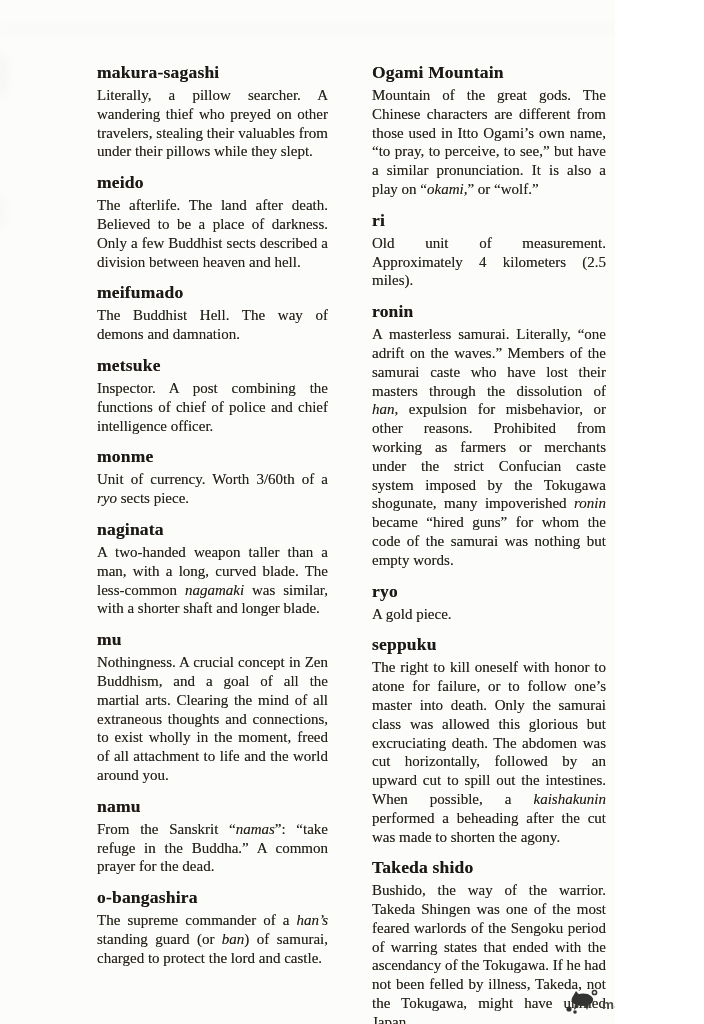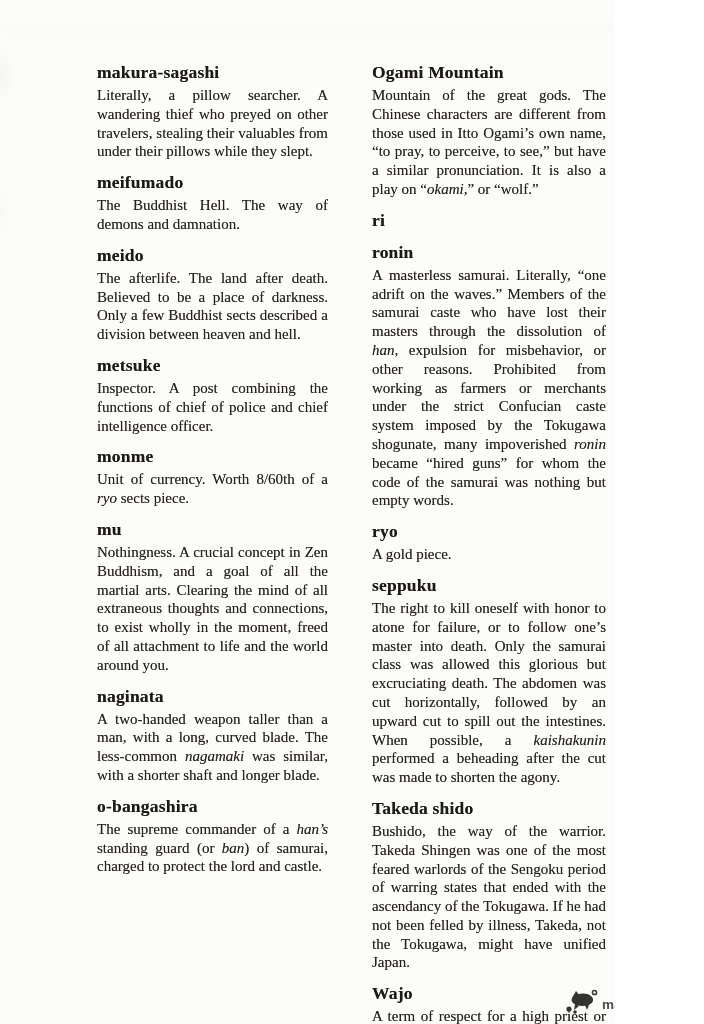--- a/index.html
+++ b/index.html
@@ -71,55 +71,60 @@
   <div class="smudge" style="left:648px; top:62px;  width:58px; height:52px; opacity:0.035;"></div>
   <div class="smudge" style="left:656px; top:162px; width:46px; height:38px; opacity:0.03;"></div>
   <div class="smudge" style="left:0px;   top:24px;  width:704px; height:10px; opacity:0.02; border-radius:0;"></div>
 
   <div class="column column-left">
       <div class="entry">
         <h3>makura-sagashi</h3>
         <p><span>Literally, a pillow searcher. A wandering thief who preyed on other travelers, stealing their valuables from under their pillows while they slept.</span></p>
       </div>
       <div class="entry">
+        <h3>meido</h3>
+        <p><span>The afterlife. The land after death. Believed to be a place of darkness. Only a few Buddhist sects described a division between heaven and hell.</span></p>
+      </div>
+      <div class="entry">
         <h3>meifumado</h3>
         <p><span>The Buddhist Hell. The way of demons and damnation.</span></p>
-      </div>
-      <div class="entry">
-        <h3>meido</h3>
-        <p><span>The afterlife. The land after death. Believed to be a place of darkness. Only a few Buddhist sects described a division between heaven and hell.</span></p>
       </div>
       <div class="entry">
         <h3>metsuke</h3>
         <p><span>Inspector. A post combining the functions of chief of police and chief intelligence officer.</span></p>
       </div>
       <div class="entry">
         <h3>monme</h3>
-        <p><span>Unit of currency. Worth 8/60th of a </span><i>ryo</i><span> sects piece.</span></p>
+        <p><span>Unit of currency. Worth 3/60th of a </span><i>ryo</i><span> sects piece.</span></p>
+      </div>
+      <div class="entry">
+        <h3>naginata</h3>
+        <p><span>A two-handed weapon taller than a man, with a long, curved blade. The less-common </span><i>nagamaki</i><span> was similar, with a shorter shaft and longer blade.</span></p>
       </div>
       <div class="entry">
         <h3>mu</h3>
         <p><span>Nothingness. A crucial concept in Zen Buddhism, and a goal of all the martial arts. Clearing the mind of all extraneous thoughts and connections, to exist wholly in the moment, freed of all attachment to life and the world around you.</span></p>
       </div>
       <div class="entry">
-        <h3>naginata</h3>
-        <p><span>A two-handed weapon taller than a man, with a long, curved blade. The less-common </span><i>nagamaki</i><span> was similar, with a shorter shaft and longer blade.</span></p>
+        <h3>namu</h3>
+        <p><span>From the Sanskrit “</span><i>namas</i><span>”: “take refuge in the Buddha.” A common prayer for the dead.</span></p>
       </div>
       <div class="entry">
         <h3>o-bangashira</h3>
         <p><span>The supreme commander of a </span><i>han’s</i><span> standing guard (or </span><i>ban</i><span>) of samurai, charged to protect the lord and castle.</span></p>
       </div>
     </div>
   <div class="column column-right">
       <div class="entry">
         <h3>Ogami Mountain</h3>
         <p><span>Mountain of the great gods. The Chinese characters are different from those used in Itto Ogami’s own name, “to pray, to perceive, to see,” but have a similar pronunciation. It is also a play on “</span><i>okami,</i><span>” or “wolf.”</span></p>
       </div>
       <div class="entry">
         <h3>ri</h3>
+        <p><span>Old unit of measurement. Approximately 4 kilometers (2.5 miles).</span></p>
       </div>
       <div class="entry">
         <h3>ronin</h3>
         <p><span>A masterless samurai. Literally, “one adrift on the waves.” Members of the samurai caste who have lost their masters through the dissolution of </span><i>han</i><span>, expulsion for misbehavior, or other reasons. Prohibited from working as farmers or merchants under the strict Confucian caste system imposed by the Tokugawa shogunate, many impoverished </span><i>ronin</i><span> became “hired guns” for whom the code of the samurai was nothing but empty words.</span></p>
       </div>
       <div class="entry">
         <h3>ryo</h3>
         <p><span>A gold piece.</span></p>
       </div>
       <div class="entry">

